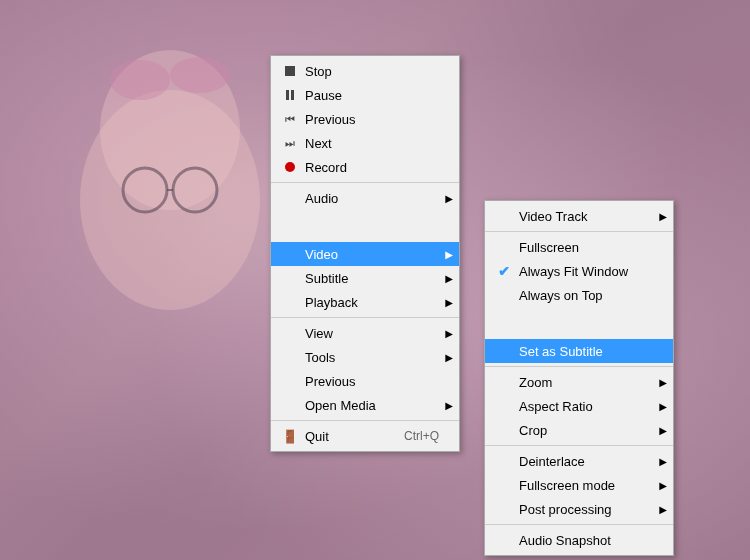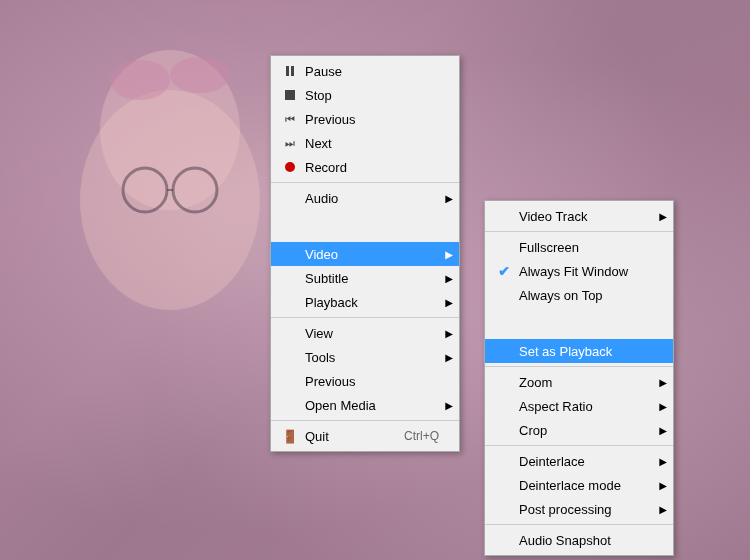--- a/index.html
+++ b/index.html
@@ -162,37 +162,37 @@
 
   <circle cx="145" cy="190" r="22" fill="none" stroke="#443344" stroke-width="3" opacity="0.5"></circle>
   <circle cx="195" cy="190" r="22" fill="none" stroke="#443344" stroke-width="3" opacity="0.5"></circle>
   <line x1="167" y1="190" x2="173" y2="190" stroke="#443344" stroke-width="2" opacity="0.5"></line>
 </svg>
 
 <div id="primary-menu" class="context-menu">
 
   <div class="menu-item">
     <div class="icon-area">
+      <div class="stop-icon"></div>
+    </div>
+    <span class="label">Stop</span>
+  </div>
+
+  <div class="menu-item">
+    <div class="icon-area">
       <div class="pause-icon">
           <div class="pause-bar"></div>
           <div class="pause-bar"></div>
         </div>
     </div>
     <span class="label">Pause</span>
   </div>
 
   <div class="menu-item">
     <div class="icon-area">
-      <div class="stop-icon"></div>
-    </div>
-    <span class="label">Stop</span>
-  </div>
-
-  <div class="menu-item">
-    <div class="icon-area">
       <span style="font-size:11px;color:#444;">⏮</span>
     </div>
     <span class="label">Previous</span>
   </div>
 
   <div class="menu-item">
     <div class="icon-area">
       <span style="font-size:11px;color:#444;">⏭</span>
     </div>
     <span class="label">Next</span>
@@ -290,21 +290,21 @@
     <span class="label">Always Fit Window</span>
   </div>
 
   <div class="menu-item">
     <div class="icon-area"></div>
     <span class="label">Always on Top</span>
   </div>
 
   <div class="menu-item highlighted">
     <div class="icon-area"></div>
-    <span class="label">Set as Playback</span>
+    <span class="label">Set as Subtitle</span>
   </div>
 
   <div class="menu-separator"></div>
 
   <div class="menu-item">
     <div class="icon-area"></div>
     <span class="label">Zoom</span>
     <span class="arrow">▶</span>
   </div>
 
@@ -323,21 +323,21 @@
   <div class="menu-separator"></div>
 
   <div class="menu-item">
     <div class="icon-area"></div>
     <span class="label">Deinterlace</span>
     <span class="arrow">▶</span>
   </div>
 
   <div class="menu-item">
     <div class="icon-area"></div>
-    <span class="label">Deinterlace mode</span>
+    <span class="label">Fullscreen mode</span>
     <span class="arrow">▶</span>
   </div>
 
   <div class="menu-item">
     <div class="icon-area"></div>
     <span class="label">Post processing</span>
     <span class="arrow">▶</span>
   </div>
 
   <div class="menu-separator"></div>

